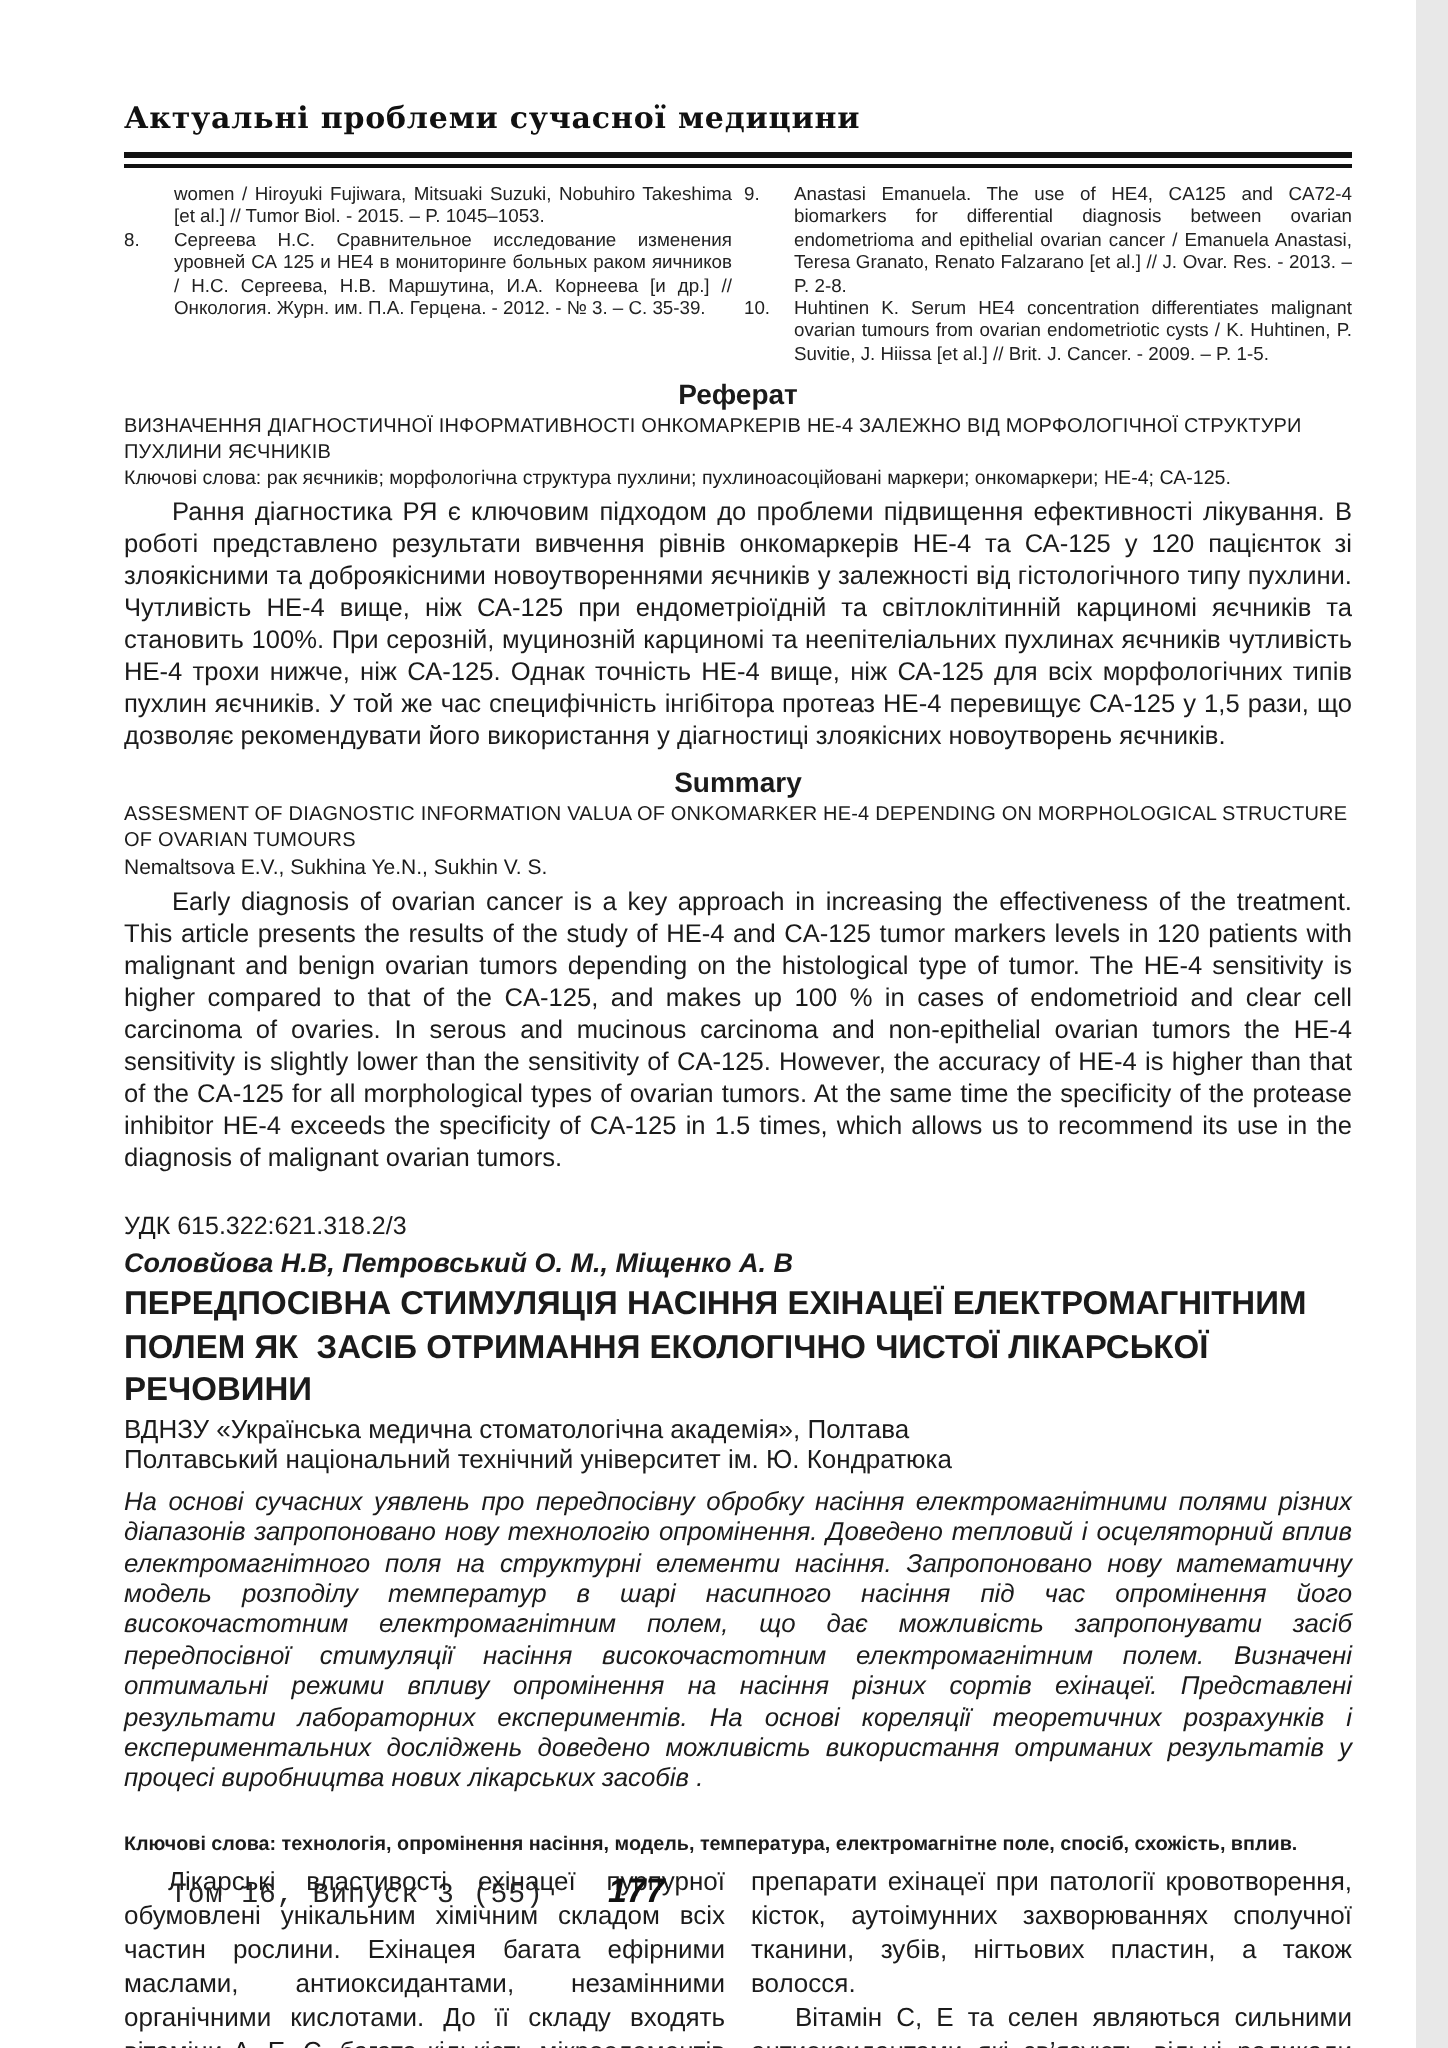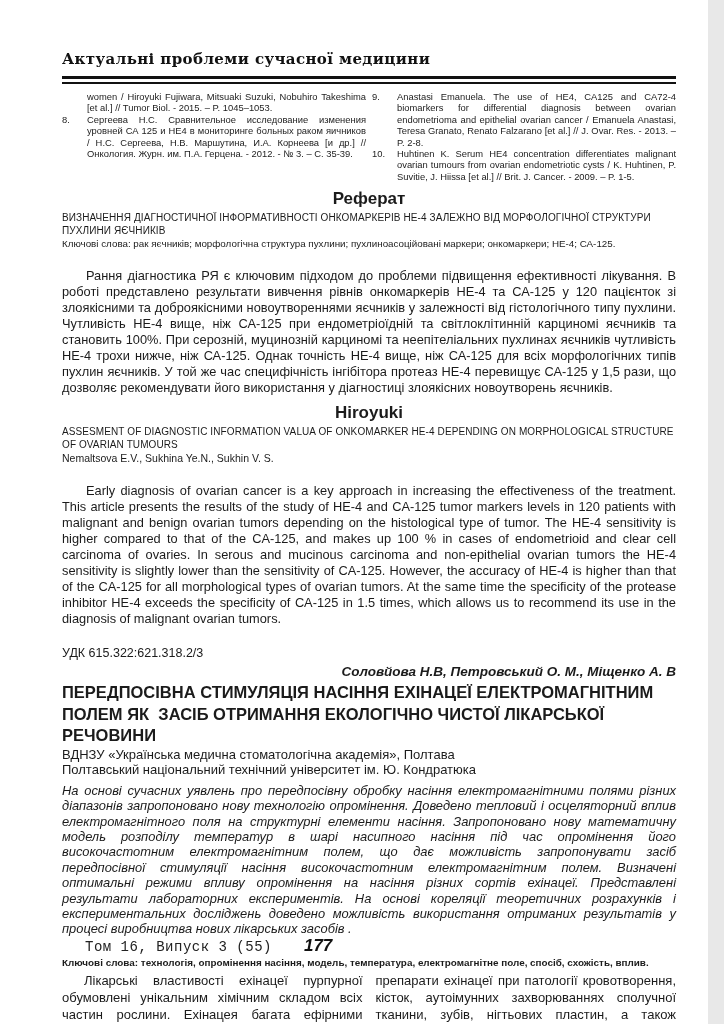--- a/index.html
+++ b/index.html
@@ -40,21 +40,21 @@
     color:#222;
   }
   .refs-col{flex:1;min-width:0;}
   .ref{display:flex;}
   .ref-num{flex:none;width:25px;}
   .ref-text{flex:1;text-align:justify;}
   
   .section-heading{
     text-align:center;
     font-weight:bold;
-    font-size:17px;
+    font-size:14px;
     margin-top:7px;
   }
   .sec-title{
     font-size:10px;
     line-height:12.5px;
     margin-top:3px;
     letter-spacing:.1px;
   }
   .sec-authors{
     font-size:10.5px;
@@ -64,32 +64,31 @@
   .sec-keywords{
     font-size:9.8px;
     line-height:12px;
     margin-top:1px;
   }
   .sec-body{
     font-size:12.8px;
     line-height:16px;
     text-align:justify;
     text-indent:24px;
-    margin-top:18px;
+    margin-top:2px;
   }
   
   .article{margin-top:19px;}
   .udc{font-size:12.5px;line-height:15px;}
   .art-authors{
     font-weight:bold;
     font-style:italic;
     font-size:13.5px;
     line-height:17px;
     margin-top:2px;
-    text-align:right;
   }
   .art-title{
     font-weight:bold;
     font-size:16.5px;
     line-height:21.5px;
     margin-top:2px;
     white-space:pre-wrap;
   }
   .affil{font-size:13px;line-height:15.5px;}
   .art-abstract{
@@ -170,21 +169,21 @@
           <span class="ref-text">Huhtinen K. Serum HE4 concentration differentiates malignant ovarian tumours from ovarian endometriotic cysts / K. Huhtinen, P. Suvitie, J. Hiissa [et al.] // Brit. J. Cancer. - 2009. – P. 1-5.</span>
         </div>
       </div>
     </div>
 
     <div class="section-heading">Реферат</div>
     <div class="sec-title">ВИЗНАЧЕННЯ ДІАГНОСТИЧНОЇ ІНФОРМАТИВНОСТІ ОНКОМАРКЕРІВ НЕ-4 ЗАЛЕЖНО ВІД МОРФОЛОГІЧНОЇ СТРУКТУРИ ПУХЛИНИ ЯЄЧНИКІВ</div>
     <div class="sec-keywords">Ключові слова: рак яєчників; морфологічна структура пухлини; пухлиноасоційовані маркери; онкомаркери; НЕ-4; СА-125.</div>
     <div class="sec-body">Рання діагностика РЯ є ключовим підходом до проблеми підвищення ефективності лікування. В роботі представлено результати вивчення рівнів онкомаркерів НЕ-4 та СА-125 у 120 пацієнток зі злоякісними та доброякісними новоутвореннями яєчників у залежності від гістологічного типу пухлини. Чутливість НЕ-4 вище, ніж СА-125 при ендометріоїдній та світлоклітинній карциномі яєчників та становить 100%. При серозній, муцинозній карциномі та неепітеліальних пухлинах яєчників чутливість НЕ-4 трохи нижче, ніж СА-125. Однак точність НЕ-4 вище, ніж СА-125 для всіх морфологічних типів пухлин яєчників. У той же час специфічність інгібітора протеаз НЕ-4 перевищує СА-125 у 1,5 рази, що дозволяє рекомендувати його використання у діагностиці злоякісних новоутворень яєчників.</div>
 
-    <div class="section-heading">Hiroyuki</div>
+    <div class="section-heading">Summary</div>
     <div class="sec-title">ASSESMENT OF DIAGNOSTIC INFORMATION VALUA OF ONKOMARKER HE-4 DEPENDING ON MORPHOLOGICAL STRUCTURE OF OVARIAN TUMOURS</div>
     <div class="sec-authors">Nemaltsova E.V., Sukhina Ye.N., Sukhin V. S.</div>
     <div class="sec-body">Early diagnosis of ovarian cancer is a key approach in increasing the effectiveness of the treatment. This article presents the results of the study of HE-4 and CA-125 tumor markers levels in 120 patients with malignant and benign ovarian tumors depending on the histological type of tumor. The HE-4 sensitivity is higher compared to that of the CA-125, and makes up 100 % in cases of endometrioid and clear cell carcinoma of ovaries. In serous and mucinous carcinoma and non-epithelial ovarian tumors the HE-4 sensitivity is slightly lower than the sensitivity of CA-125. However, the accuracy of HE-4 is higher than that of the CA-125 for all morphological types of ovarian tumors. At the same time the specificity of the protease inhibitor HE-4 exceeds the specificity of CA-125 in 1.5 times, which allows us to recommend its use in the diagnosis of malignant ovarian tumors.</div>
 
     <div class="article">
       <div class="udc">УДК 615.322:621.318.2/3</div>
       <div class="art-authors">Соловйова Н.В, Петровський О. М., Міщенко А. В</div>
       <div class="art-title">ПЕРЕДПОСІВНА СТИМУЛЯЦІЯ НАСІННЯ ЕХІНАЦЕЇ ЕЛЕКТРОМАГНІТНИМ ПОЛЕМ ЯК  ЗАСІБ ОТРИМАННЯ ЕКОЛОГІЧНО ЧИСТОЇ ЛІКАРСЬКОЇ РЕЧОВИНИ</div>
       <div class="affil">ВДНЗУ «Українська медична стоматологічна академія», Полтава</div>
       <div class="affil">Полтавський національний технічний університет ім. Ю. Кондратюка</div>

